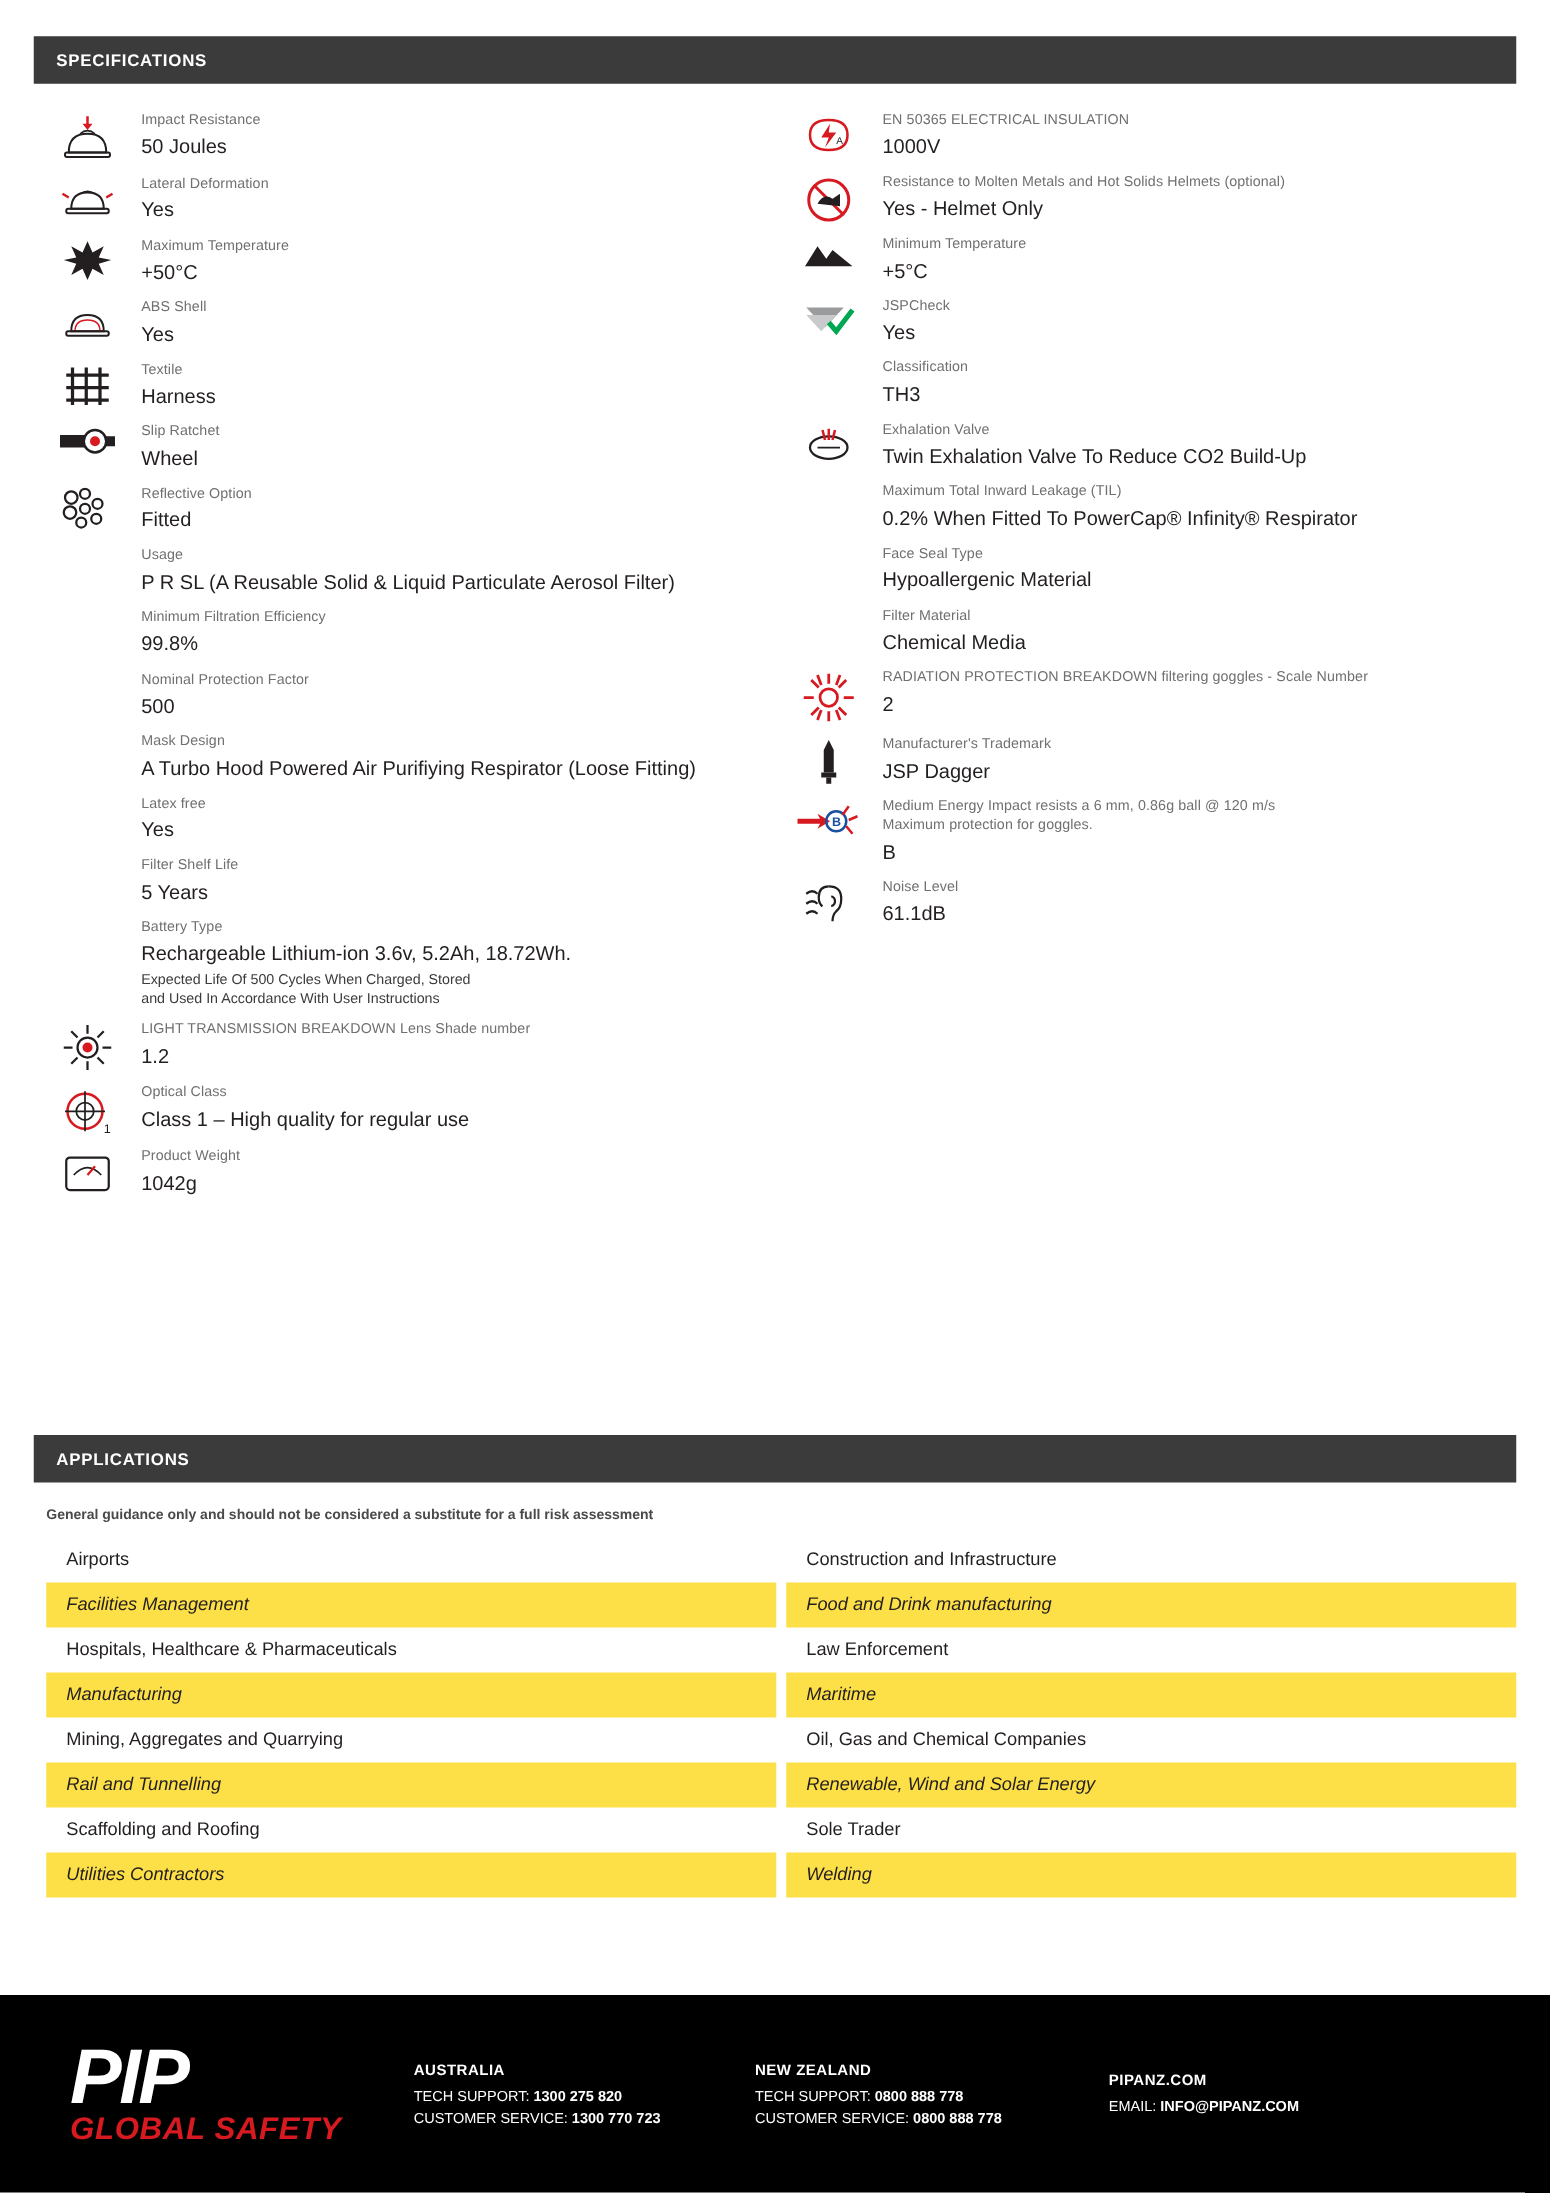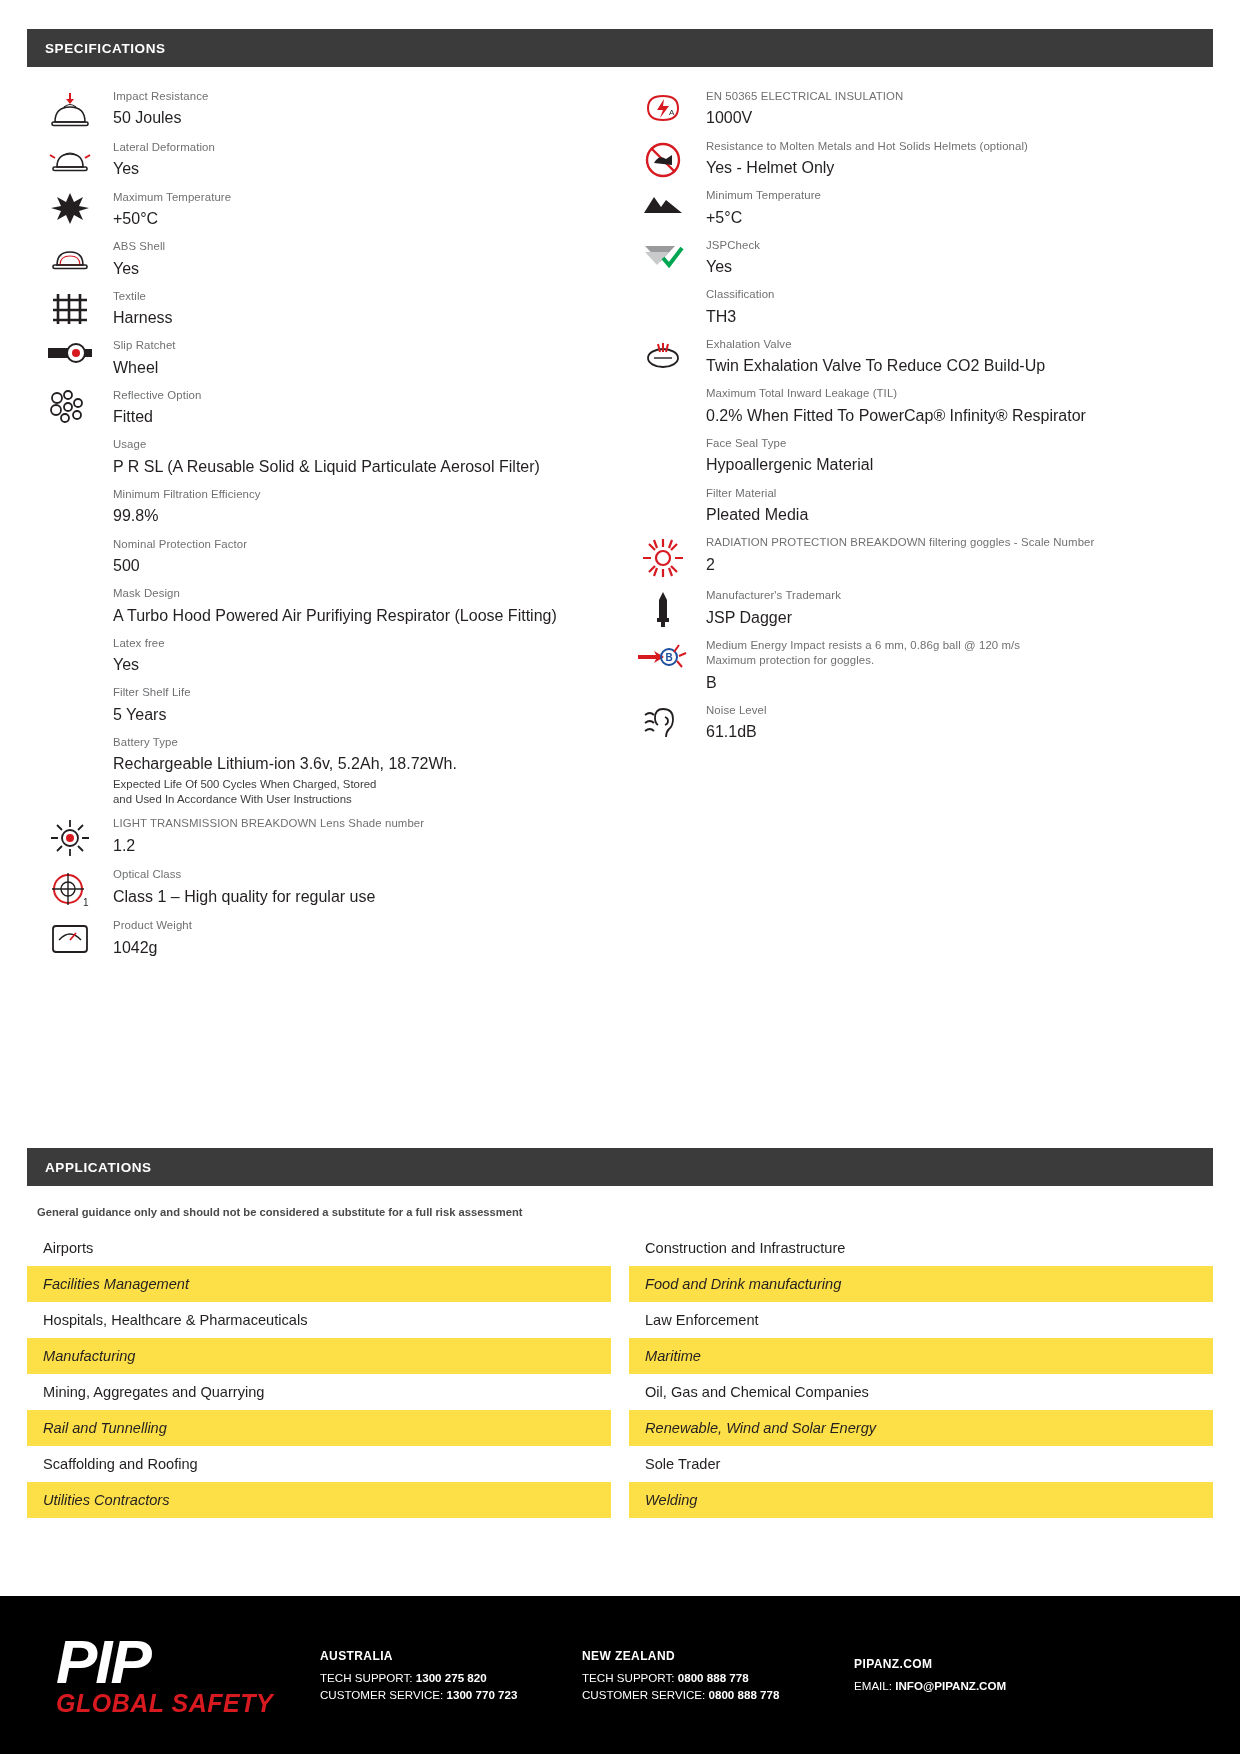--- a/index.html
+++ b/index.html
@@ -68,41 +68,42 @@
   }
 
   
   .app-body { position:absolute; left:27px; top:1192px; width:1186px; }
   .app-note {
     font-size:11.2px;
     color:#4a4a4c;
     padding:14px 10px 12px 10px;
     font-weight:bold;
   }
-  .app-grid { display:flex; gap:18px;justify-content:flex-end; }
+  .app-grid { display:flex; gap:8px;justify-content:flex-end; }
   .app-col { width:584px; }
   .app-item {
     height:36px;
     display:flex;
     align-items:center;
     padding-left:16px;
     font-size:14.6px;
     color:#231f20;
   }
   .app-item.alt { background:#fde047;font-style:italic; }
 
   
   .footer {
     position:absolute;
     left:0; top:1596px;
     width:1240px; height:158px;
     background:#000000;
     color:#ffffff;
     display:flex;
     align-items:center;
+    gap:11px;
   }
   .logo-wrap { width:320px; padding-left:56px; }
   .logo-pip {
     font-size:62px;
     font-weight:800;
     font-style:italic;
     letter-spacing:-2px;
     line-height:.9;
     color:#ffffff;
   }
@@ -409,21 +410,21 @@
             <div class="spec-icon"></div>
             <div class="spec-text">
               <div class="spec-label">Face Seal Type</div>
               <div class="spec-value">Hypoallergenic Material</div>
             </div>
           </div>
           <div class="spec-row">
             <div class="spec-icon"></div>
             <div class="spec-text">
               <div class="spec-label">Filter Material</div>
-              <div class="spec-value">Pleated Media</div>
+              <div class="spec-value">Chemical Media</div>
             </div>
           </div>
           <div class="spec-row">
             <div class="spec-icon">
               <svg width="44" height="42" viewBox="0 0 44 42">
                 <g stroke="#d71920" stroke-width="2.2">
                   <path d="M22 2 v8 M22 32 v8 M2 21 h8 M34 21 h8 M8 7 l6 6 M30 29 l6 6 M36 7 l-6 6 M14 29 l-6 6 M13 3 l3 8 M31 3 l-3 8 M13 39 l3 -8 M31 39 l-3 -8"></path>
                 </g>
                 <circle cx="22" cy="21" r="7" fill="none" stroke="#d71920" stroke-width="2.2"></circle>
               </svg>

